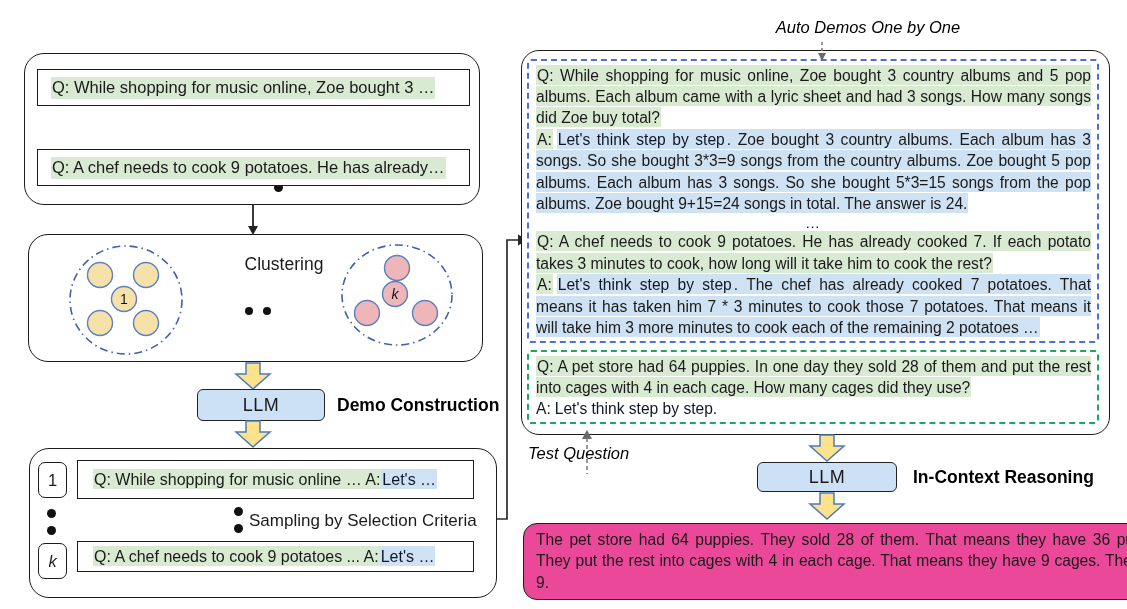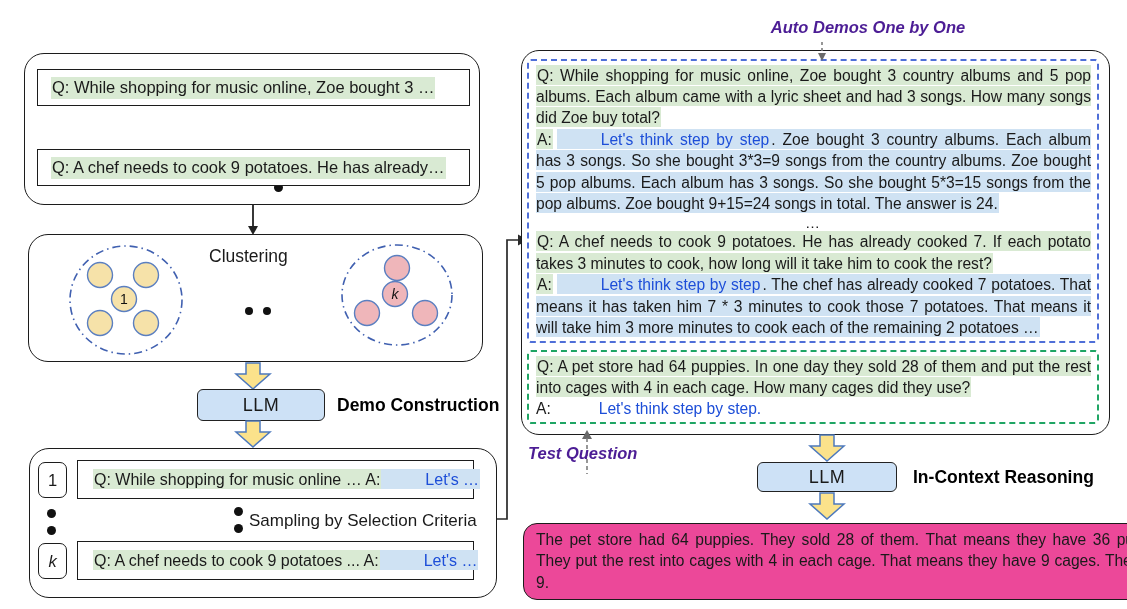--- a/index.html
+++ b/index.html
@@ -23,25 +23,25 @@
     display:flex; align-items:center; justify-content:center;
     font-size: 18px; letter-spacing: .5px;
   }
   .dashed-blue  { border: 2px dashed #4f6fd8; border-radius: 4px; }
   .dashed-green { border: 2px dashed #1fa564; border-radius: 4px; }
 
   
   .qa-body { font-size: 15.6px; line-height: 21.4px; text-align: justify; }
   .hl-g { background: #d9ead3; padding: 1.5px 1px; }
   .hl-b { background: #cfe2f3; padding: 1.5px 1px; }
-  .red  { color: #1d4ed8; padding-left: 44px; }
+  .red  { color: #0f172a; }
   .gap-r { margin-right: 4px; }
   .gap-l { }
   .stage-label { font-weight: bold; font-size: 17.5px; color:#000000; }
-  .blue-label  { font-weight: bold; font-style: italic; font-size: 16.5px; color: #4c1d95; }
+  .blue-label  { font-weight: normal; font-style: italic; font-size: 16.5px; color: #000000; }
   .pool-text { font-size: 16.5px; white-space: nowrap; }
   .demo-row-text { font-size: 16px; white-space: nowrap; }
   .ellipsis-line { text-align: center; font-size: 15px; letter-spacing: 2px; }
 
   
   .vdot { position:absolute; width: 9px; height: 9px; border-radius: 50%; background:#111; }
 
   
   .idx-sq {
     border: 1.6px solid #1c1c1c; border-radius: 7px;
@@ -78,21 +78,21 @@
     <svg class="abs" style="left:38px; top:8px;" width="118" height="114">
       <ellipse cx="59" cy="57" rx="56" ry="54" fill="none" stroke="#4060b0" stroke-width="1.6" stroke-dasharray="8 4 1.5 4"></ellipse>
       <circle cx="33" cy="32" r="12.5" fill="#f6e2a9" stroke="#5b7fc0" stroke-width="1.4"></circle>
       <circle cx="79" cy="32" r="12.5" fill="#f6e2a9" stroke="#5b7fc0" stroke-width="1.4"></circle>
       <circle cx="33" cy="80" r="12.5" fill="#f6e2a9" stroke="#5b7fc0" stroke-width="1.4"></circle>
       <circle cx="79" cy="80" r="12.5" fill="#f6e2a9" stroke="#5b7fc0" stroke-width="1.4"></circle>
       <circle cx="57" cy="56" r="12.5" fill="#f6e2a9" stroke="#5b7fc0" stroke-width="1.4"></circle>
       <text x="57" y="61" text-anchor="middle" font-size="14" fill="#111">1</text>
     </svg>
 
-    <div class="abs" style="left:180px; top:11px; width:150px; text-align:left; font-size:17.5px;">Clustering</div>
+    <div class="abs" style="left:180px; top:19px; width:150px; text-align:center; font-size:17.5px;">Clustering</div>
     <div class="vdot" style="left:216px; top:72px; width:8px; height:8px;"></div>
     <div class="vdot" style="left:234px; top:72px; width:8px; height:8px;"></div>
 
     <svg class="abs" style="left:310px; top:7px;" width="116" height="106">
       <ellipse cx="58" cy="53" rx="55" ry="50" fill="none" stroke="#4060b0" stroke-width="1.6" stroke-dasharray="8 4 1.5 4"></ellipse>
       <circle cx="58" cy="26" r="12.5" fill="#efb6ba" stroke="#5b7fc0" stroke-width="1.4"></circle>
       <circle cx="28" cy="71" r="12.5" fill="#efb6ba" stroke="#5b7fc0" stroke-width="1.4"></circle>
       <circle cx="86" cy="71" r="12.5" fill="#efb6ba" stroke="#5b7fc0" stroke-width="1.4"></circle>
       <circle cx="56" cy="52" r="12.5" fill="#efb6ba" stroke="#5b7fc0" stroke-width="1.4"></circle>
       <text x="56" y="57" text-anchor="middle" font-size="14" font-style="italic" fill="#111">k</text>
@@ -122,21 +122,21 @@
     </div>
 
     <div class="vdot" style="left:17px; top:60px;"></div>
     <div class="vdot" style="left:17px; top:77px;"></div>
 
     <div class="vdot" style="left:204px; top:58px;"></div>
     <div class="vdot" style="left:204px; top:75px;"></div>
     <div class="abs" style="left:219px; top:62px; font-size:17px;">Sampling by Selection Criteria</div>
 
     <div class="abs idx-sq italic" style="left:8px; top:94px; width:29px; height:36px;">k</div>
-    <div class="abs round-box-sm flex-center" style="left:47px; top:92px; width:397px; height:39px; padding-left:15px;text-align:right;">
+    <div class="abs round-box-sm flex-center" style="left:47px; top:92px; width:397px; height:31px; padding-left:15px;text-align:right;">
       <span class="demo-row-text">
         <span class="hl-g">Q: A chef needs to cook 9 potatoes ... A:</span><span class="hl-b red gap-l">Let's …</span>
       </span>
     </div>
   </div>
 
   <svg class="abs" style="left:488px; top:228px;" width="48" height="300">
     <polyline points="9,291 19,291 19,12 31,12" fill="none" stroke="#2a2a2a" stroke-width="1.7"></polyline>
     <polygon points="30,6.5 30,17.5 40,12" fill="#2a2a2a"></polygon>
   </svg>

